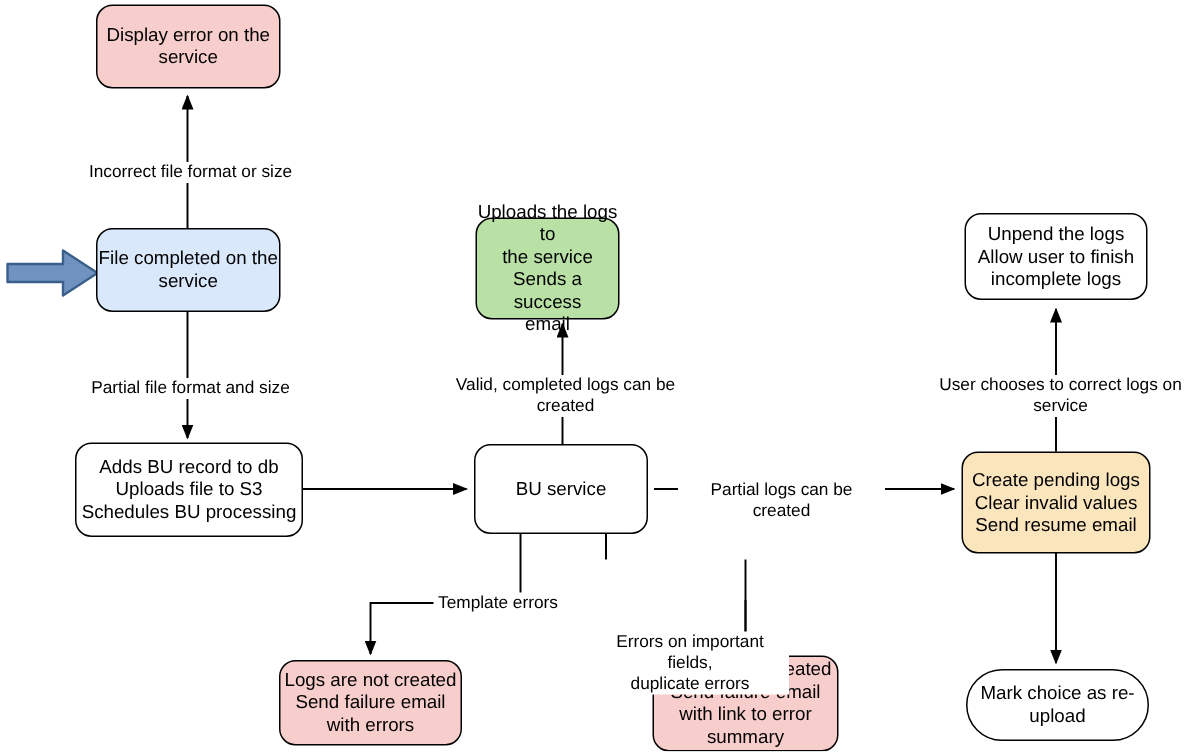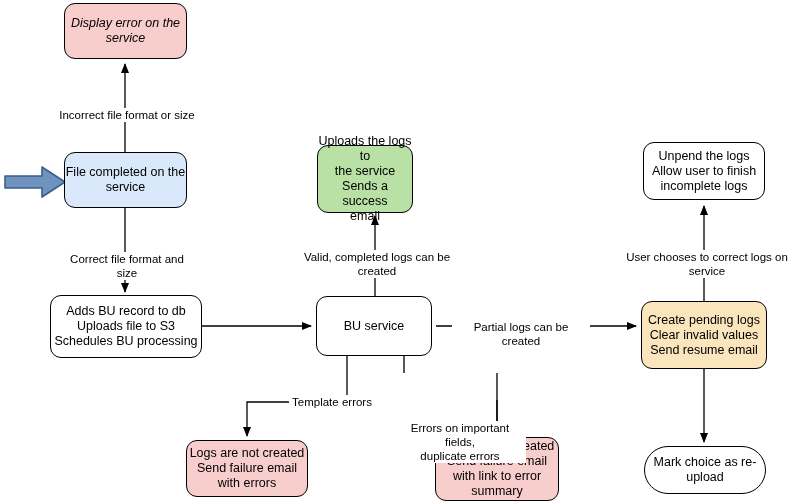--- a/index.html
+++ b/index.html
@@ -90,21 +90,21 @@
 
     <path d="M704,301 L704,206" stroke="#000000" stroke-width="1.3" fill="none" marker-end="url(#arrowhead)"></path>
 
     <path d="M704,357 L704,442" stroke="#000000" stroke-width="1.3" fill="none" marker-end="url(#arrowhead)"></path>
   </svg>
 
   <svg class="block-arrow" style="left:4px; top:166px;" width="62" height="32" viewBox="0 0 62 32" xmlns="http://www.w3.org/2000/svg">
     <path d="M1,10 L38,10 L38,1 L61,16 L38,31 L38,22 L1,22 Z" fill="#7092be" stroke="#3a5f8a" stroke-width="1.6" stroke-linejoin="round"></path>
   </svg>
 
-  <div class="node pink" style="left:64px;  top:3px;   width:123px; height:56px;font-style:italic;">Display error on the
+  <div class="node pink" style="left:64px;  top:3px;   width:123px; height:56px;">Display error on the
 service</div>
   <div class="node blue" style="left:64px;  top:152px; width:123px; height:56px;">File completed on the
 service</div>
   <div class="node white" style="left:50px;  top:295px; width:152px; height:63px;">Adds BU record to db
 Uploads file to S3
 Schedules BU processing</div>
   <div class="node green" style="left:317px; top:145px; width:96px; height:68px;">Uploads the logs to
 the service
 Sends a success
 email</div>
@@ -119,21 +119,21 @@
   <div class="node white" style="left:643px; top:142px; width:122px; height:58px;">Unpend the logs
 Allow user to finish
 incomplete logs</div>
   <div class="node yellow" style="left:641px; top:301px; width:126px; height:68px;">Create pending logs
 Clear invalid values
 Send resume email</div>
   <div class="node white" style="left:644px; top:446px; width:122px; height:48px;border-radius:24px;">Mark choice as re-
 upload</div>
 
   <div class="edge-label" style="left:57px;  top:108px; width:136px;">Incorrect file format or size</div>
-  <div class="edge-label" style="left:58px;  top:252px; width:134px;">Correct file format and size</div>
+  <div class="edge-label" style="left:58px;  top:252px; width:134px;">Partial file format and size</div>
   <div class="edge-label" style="left:284px; top:250px; width:182px;">Valid, completed logs can be created</div>
   <div class="edge-label" style="left:452px; top:320px; width:134px;">Partial logs can be created</div>
   <div class="edge-label" style="left:289px; top:395px; width:82px;">Template errors</div>
   <div class="edge-label" style="left:394px; top:380px; width:128px;margin-top:41px;">Errors on important fields,
 duplicate errors</div>
   <div class="edge-label" style="left:609px; top:250px; width:192px;">User chooses to correct logs on service</div>
 
 </div>
 
 </body></html>

